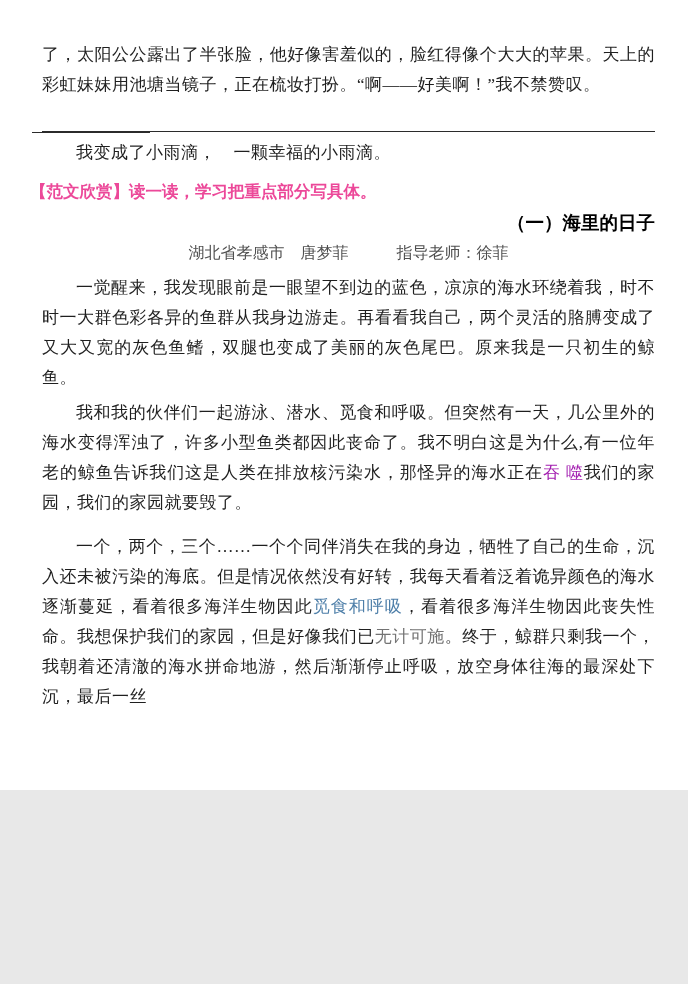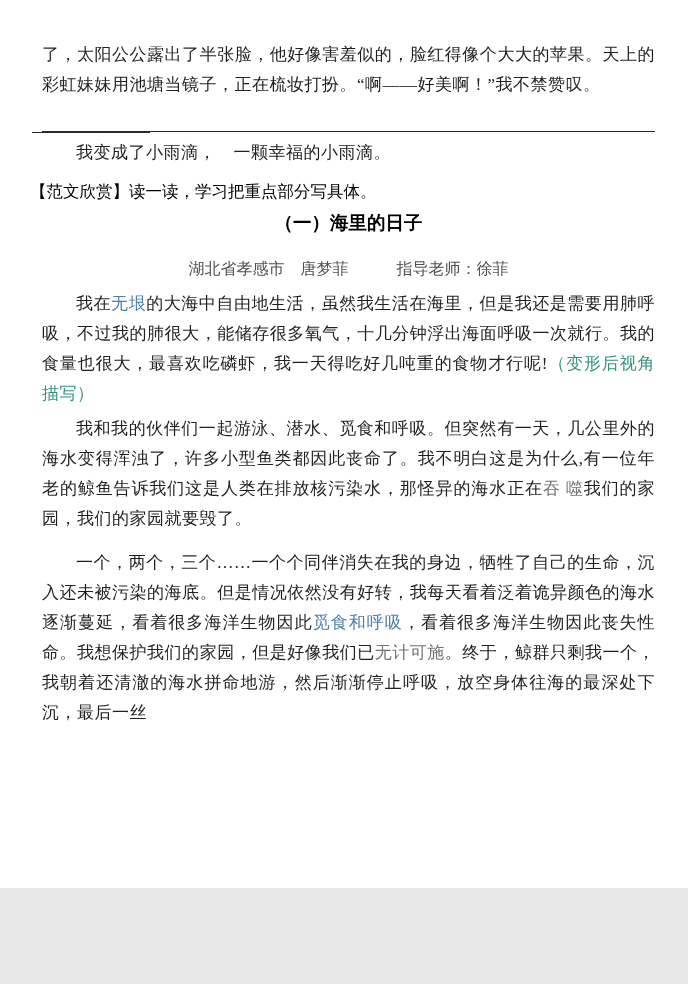--- a/index.html
+++ b/index.html
@@ -1,18 +1,18 @@
 <!DOCTYPE html>
 <html><head>
 <meta charset="utf-8">
 <style>
   html,body { margin:0; padding:0; background:#e8e8e8; }
   .page {
     position:relative;
-    width:688px; height:888px;
+    width:688px; height:790px;
     margin:0 auto;
     background:#ffffff;
     font-family:"Liberation Serif","DejaVu Serif",serif;
     color:#1f1f1f;
     overflow:hidden;
     box-sizing:border-box;
   }
   .content {
     box-sizing:border-box;
     padding:40px 33px 0 42px;
@@ -56,42 +56,42 @@
   .short-line {
     width:118px;
     border-bottom:1.6px solid #2b2b2b;
     margin:0 0 5px 0;
     height:0;
   }
   .note-text { white-space:nowrap; }
   .rain-line { text-indent:2em; margin:0; }
   .section-heading {
     font-family:"Liberation Sans","DejaVu Sans",sans-serif;
-    font-weight:normal;
+    font-weight:bold;
     font-size:16.5px;
     line-height:30px;
     margin:8px 0 0 -12px;
-    color:#000000;
+    color:#ec4899;
   }
   .essay-title {
     font-family:"Liberation Sans","DejaVu Sans",sans-serif;
     font-weight:bold;
     font-size:18.5px;
     line-height:30px;
-    text-align:center;
+    text-align:right;
     margin-top:2px;
     color:#000;
   }
   .byline {
     text-align:center;
     font-size:16px;
     line-height:30px;
     color:#4f4f4f;
     white-space:pre;
-    margin-top:16px;
+    margin-top:0;
   }
   .body-para {
     font-size:17px;
     line-height:30px;
     text-align:justify;
     text-indent:2em;
     letter-spacing:0.5px;
     margin:5px 0 0 0;
   }
   .body-para.last { margin-top:14px; }
@@ -119,24 +119,24 @@
     </div>
 
     <p class="song rain-line">我变成了小雨滴，　一颗幸福的小雨滴。</p>
 
     <div class="section-heading">【范文欣赏】读一读，学习把重点部分写具体。</div>
 
     <div class="essay-title">（一）海里的日子</div>
 
     <div class="byline">湖北省孝感市　唐梦菲　　　指导老师：徐菲</div>
 
+    <p class="body-para"><span>一觉醒来，我发现眼前是一眼望不到边的蓝色，凉凉的海水环绕着我，时不时一大群色彩各异的鱼群从我身边游走。再看看我自己，两个灵活的胳膊变成了又大又宽的灰色鱼鳍，双腿也变成了美丽的灰色尾巴。原来我是一只初生的鲸鱼。</span></p>
 
-    <p class="body-para"><span>我在</span><span style="color: rgb(77, 126, 168);">无垠</span><span>的大海中自由地生活，虽然我生活在海里，但是我还是需要用肺呼吸，不过我的肺很大，能储存很多氧气，十几分钟浮出海面呼吸一次就行。我的食量也很大，最喜欢吃磷虾，我一天得吃好几吨重的食物才行呢!</span><span style="color: rgb(53, 145, 126);">（变形后视角描写）</span></p>
 
-    <p class="body-para"><span>我和我的伙伴们一起游泳、潜水、觅食和呼吸。但突然有一天，几公里外的海水变得浑浊了，许多小型鱼类都因此丧命了。我不明白这是为什么,有一位年老的鲸鱼告诉我们这是人类在排放核污染水，那怪异的海水正在</span><span style="color: #737373;">吞 噬</span><span>我们的家园，我们的家园就要毁了。</span></p>
+    <p class="body-para"><span>我和我的伙伴们一起游泳、潜水、觅食和呼吸。但突然有一天，几公里外的海水变得浑浊了，许多小型鱼类都因此丧命了。我不明白这是为什么,有一位年老的鲸鱼告诉我们这是人类在排放核污染水，那怪异的海水正在</span><span style="color: #a21caf;">吞 噬</span><span>我们的家园，我们的家园就要毁了。</span></p>
 
 
     <p class="body-para last"><span>一个，两个，三个……一个个同伴消失在我的身边，牺牲了自己的生命，沉入还未被污染的海底。但是情况依然没有好转，我每天看着泛着诡异颜色的海水逐渐蔓延，看着很多海洋生物因此</span><span style="color: rgb(77, 126, 168);">觅食和呼吸</span><span>，看着很多海洋生物因此丧失性命。我想保护我们的家园，但是好像我们已</span><span style="color: #737373;">无计可施</span><span>。终于，鲸群只剩我一个，我朝着还清澈的海水拼命地游，然后渐渐停止呼吸，放空身体往海的最深处下沉，最后一丝</span></p>
 
   </div>
 
   <div class="page-number">2</div>
 </div>
 
 </body></html>

